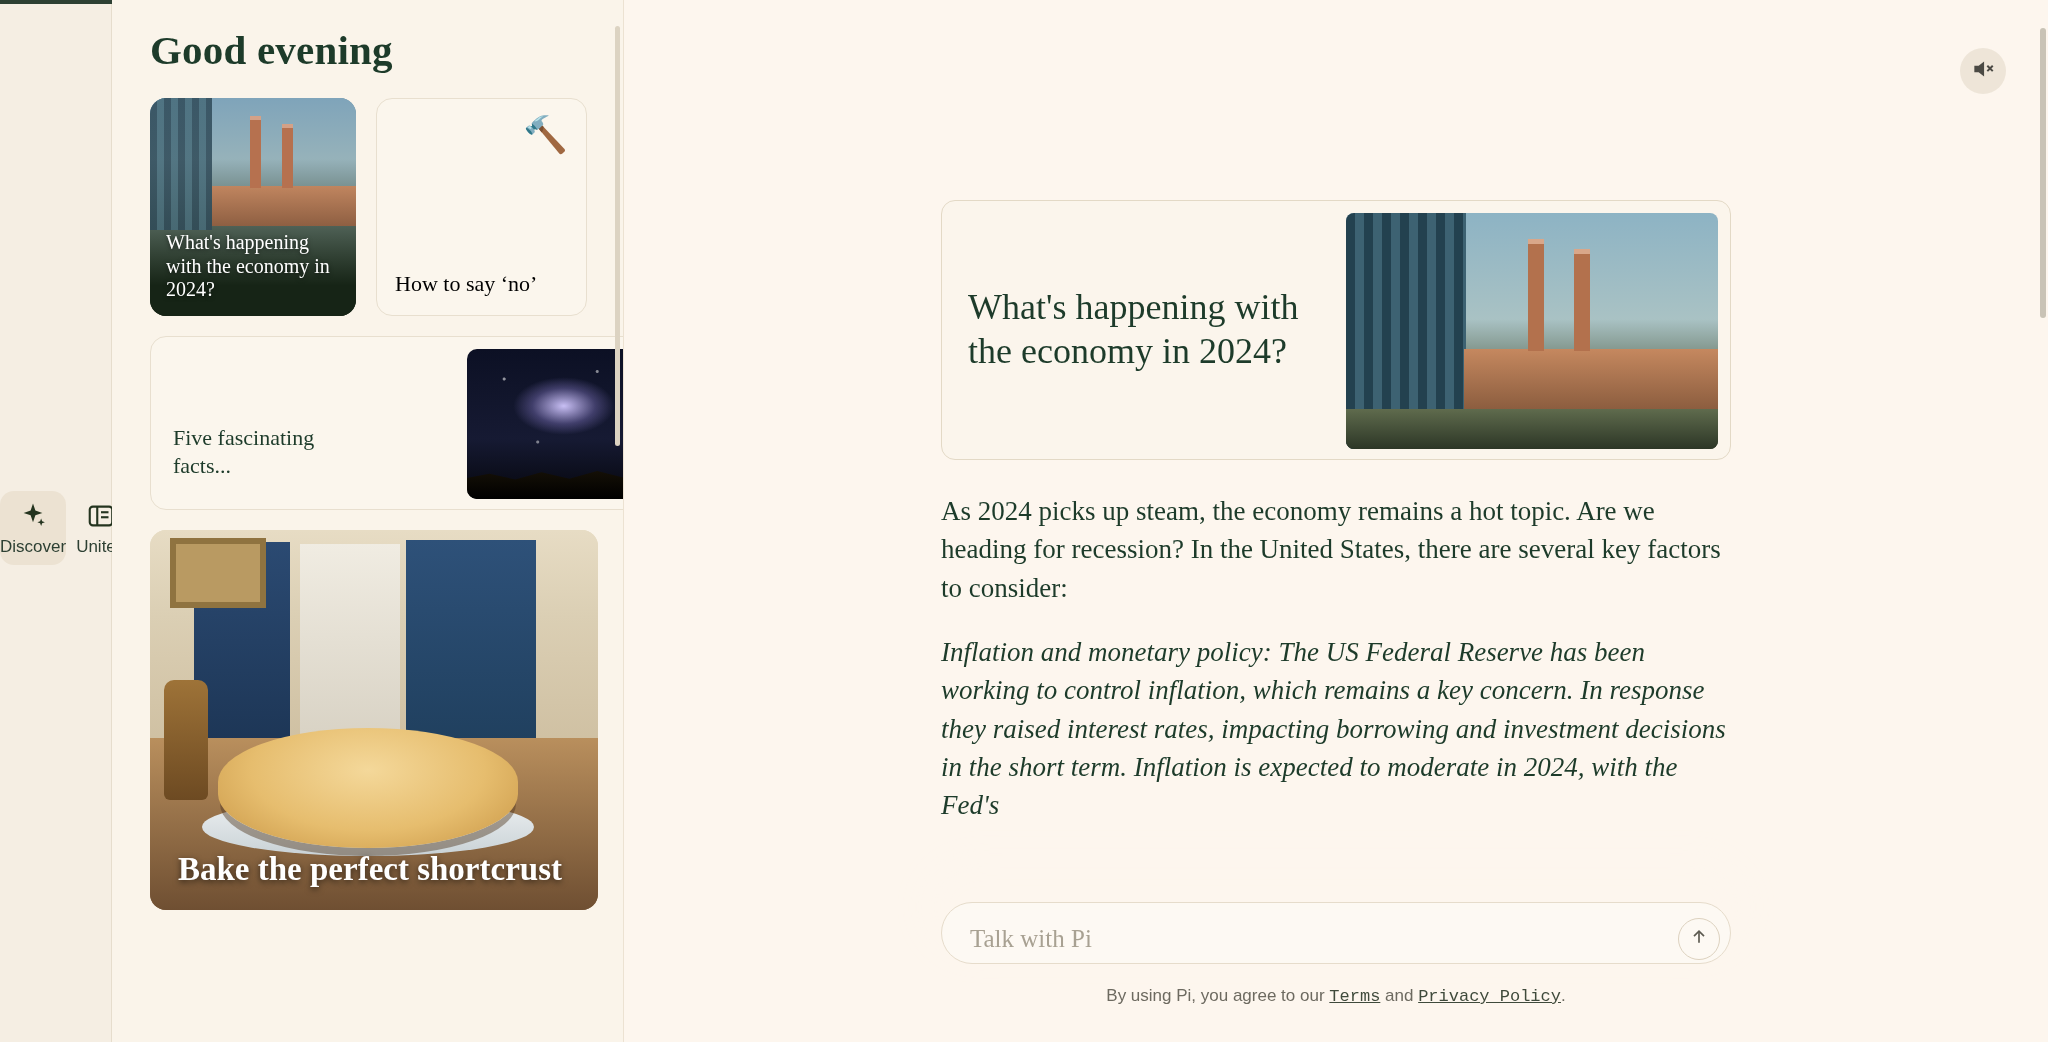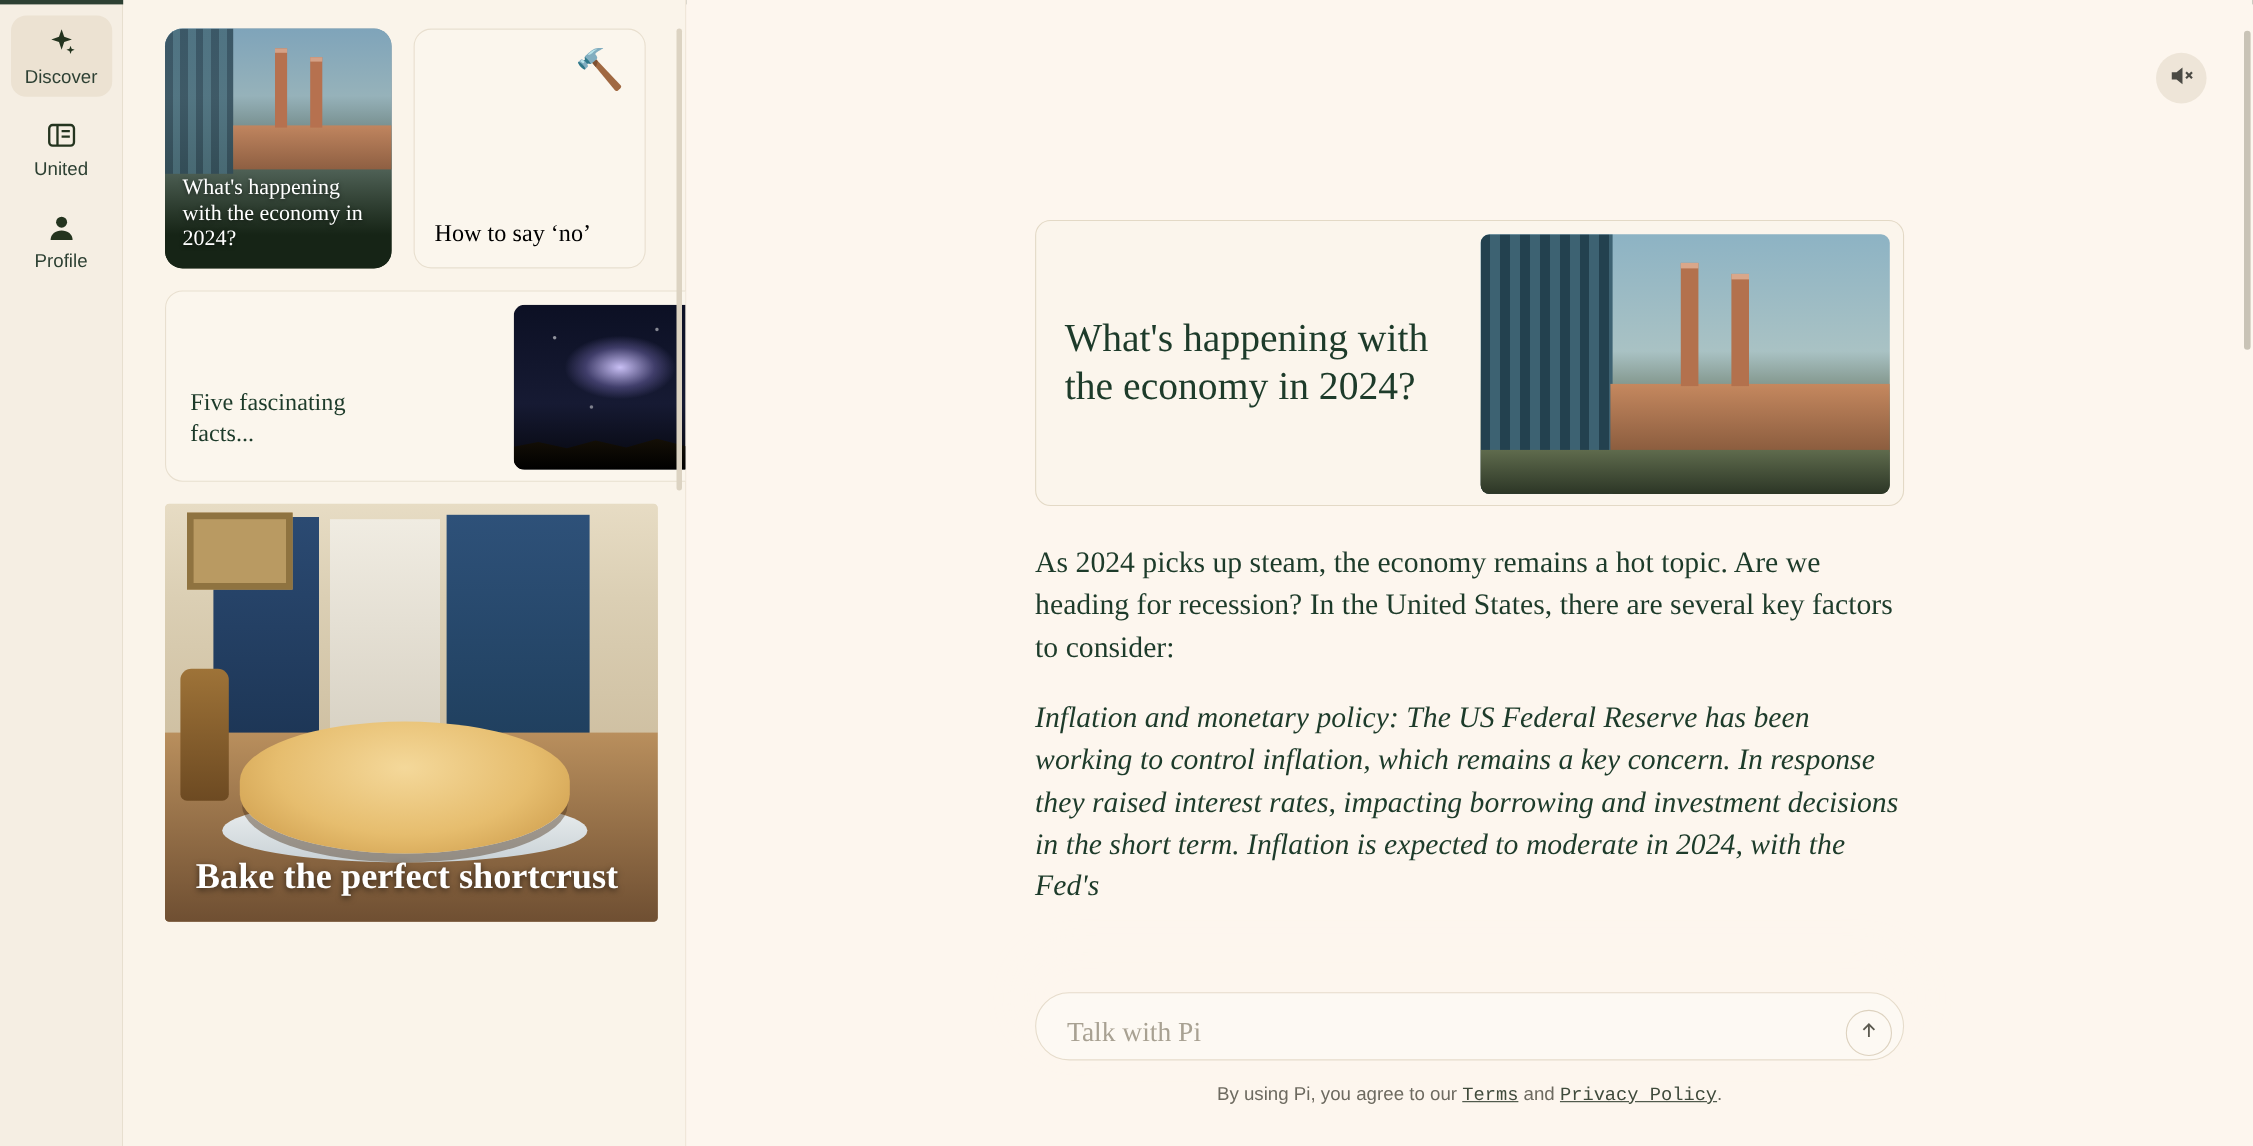--- a/index.html
+++ b/index.html
@@ -17,21 +17,21 @@
   }
 
   
   .rail {
     width: 112px;
     flex: 0 0 112px;
     background: #f5eee3;
     border-right: 1px solid #e6ddcd;
     padding-top: 14px;
     display: flex;
-    flex-direction: column;
+    flex-direction: row;
     align-items: center;
     gap: 10px;
   }
   .rail-item {
     width: 92px;
     padding: 10px 0 8px 0;
     border-radius: 14px;
     display: flex;
     flex-direction: column;
     align-items: center;
@@ -145,21 +145,21 @@
     overflow: hidden;
   }
   .galaxy:after {
     content:""; position:absolute; left:0; right:0; bottom:0; height:36px;
     background: linear-gradient(180deg,#1a1408 0%, #000 100%);
     clip-path: polygon(0 42%,12% 30%,26% 46%,40% 26%,55% 44%,70% 22%,85% 42%,100% 30%,100% 100%,0 100%);
   }
 
   .card-pie {
     width: 448px; height: 380px;
-    border-radius: 4px;
+    border-radius: 16px;
     overflow: hidden;
     position: relative;
     cursor: pointer;
     background: linear-gradient(180deg,#e8dfc6 0%,#cdb694 55%,#8d6c4d 100%);
   }
   .pie-scene { position: absolute; inset: 0; }
   .pie-wall {
     position: absolute; left: 0; top: 0; right: 0; height: 215px;
     background: linear-gradient(180deg,#e7dcc4 0%,#dbcfb4 40%,#cfc0a2 100%);
   }
@@ -335,20 +335,21 @@
         <svg viewBox="0 0 24 24" fill="currentColor">
             <circle cx="12" cy="8" r="4"></circle>
             <path d="M4 21c0-4.4 3.6-7 8-7s8 2.6 8 7z"></path>
           </svg>
       </span>
       <span class="rail-label">Profile</span>
     </div>
   </nav>
 
   <section class="discover">
+    <h1 class="greeting">Good evening</h1>
 
     <div class="cards-row">
       <div class="card card-econ">
         <div class="sky"></div>
         <div class="glass"></div>
         <div class="bldg"></div>
         <div class="stack s1"></div>
         <div class="stack s2"></div>
         <div class="card-title-overlay">What's happening with the economy in 2024?</div>
       </div>

